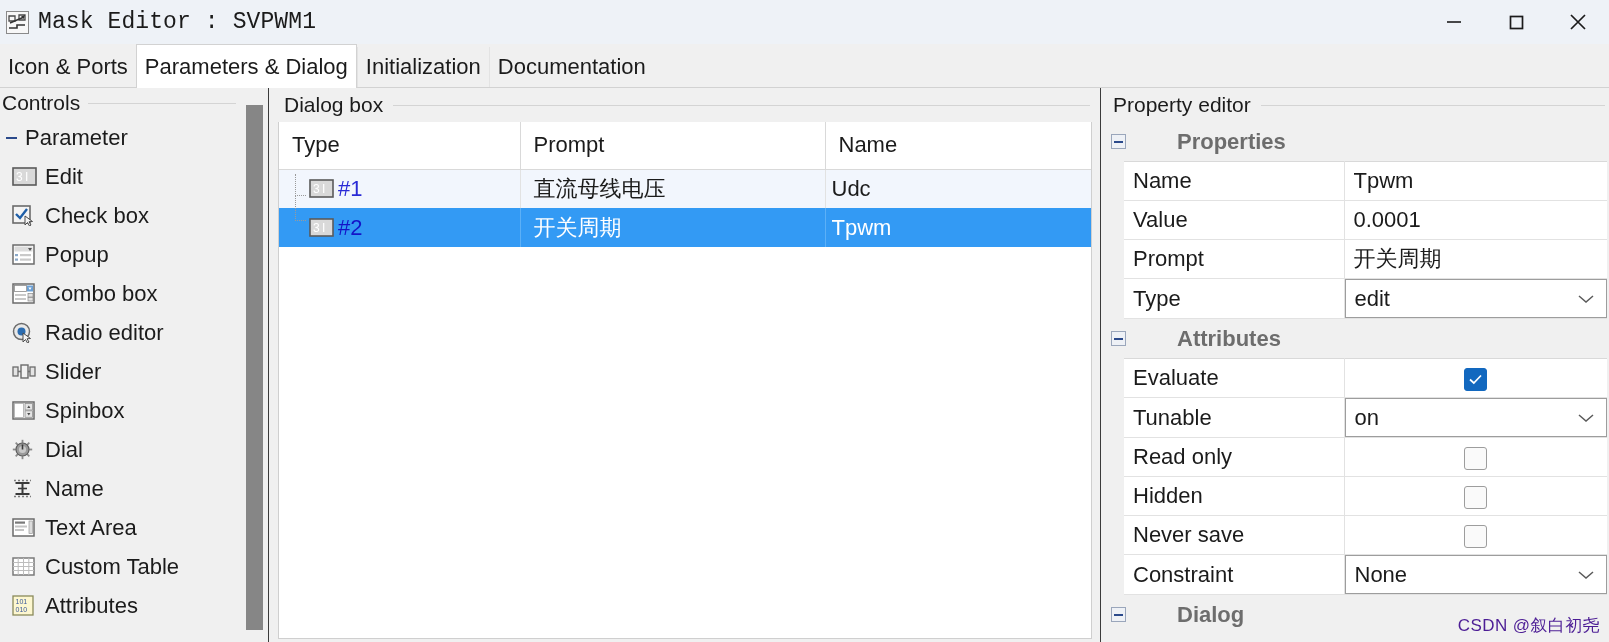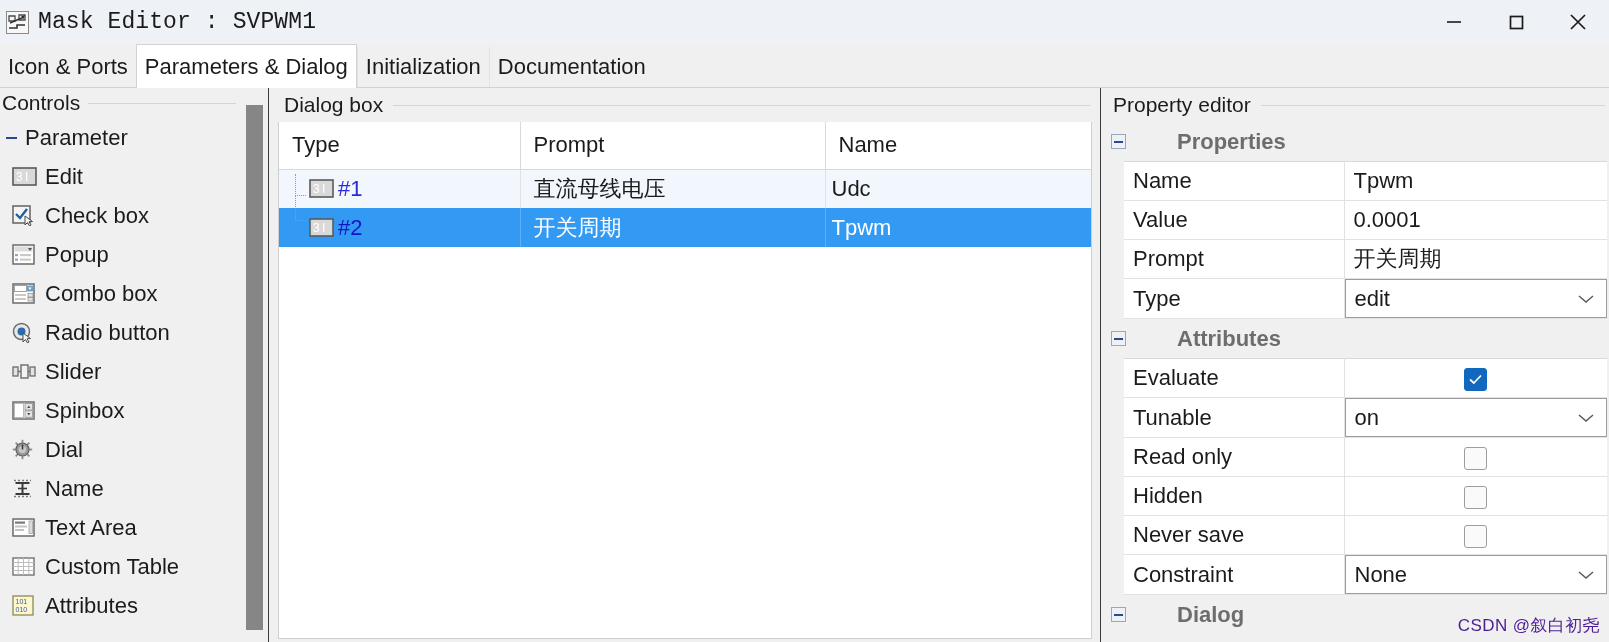--- a/index.html
+++ b/index.html
@@ -396,21 +396,21 @@
       </div>
 
       <div class="ctrl-item">
         <span class="ctrl-ico">
           <svg width="25" height="21" viewBox="0 0 25 21">
               <circle cx="9.5" cy="9.5" r="8" fill="#e9e9e9" stroke="#6b6b6b" stroke-width="1.5"></circle>
               <circle cx="9.5" cy="9.5" r="4" fill="#2b6cb0"></circle>
               <path d="M11 11 L11 20 L13.5 17.5 L15.5 21 L17 20 L15 16.8 L18.5 16.5 Z" fill="#f4f4f4" stroke="#4a4a4a" stroke-width="1"></path>
             </svg>
         </span>
-        <span class="ctrl-label">Radio button</span>
+        <span class="ctrl-label">Radio editor</span>
       </div>
 
       <div class="ctrl-item">
         <span class="ctrl-ico">
           <svg width="25" height="17" viewBox="0 0 25 17">
               <path d="M1 8.5 H23" stroke="#7a7a7a" stroke-width="1.6"></path>
               <rect x="1" y="4" width="5" height="9" fill="#e4e4e4" stroke="#6b6b6b" stroke-width="1.3"></rect>
               <rect x="9" y="2" width="7" height="13" fill="#f2f2f2" stroke="#6b6b6b" stroke-width="1.4"></rect>
               <rect x="18" y="4" width="5" height="9" fill="#e4e4e4" stroke="#6b6b6b" stroke-width="1.3"></rect>
             </svg>

